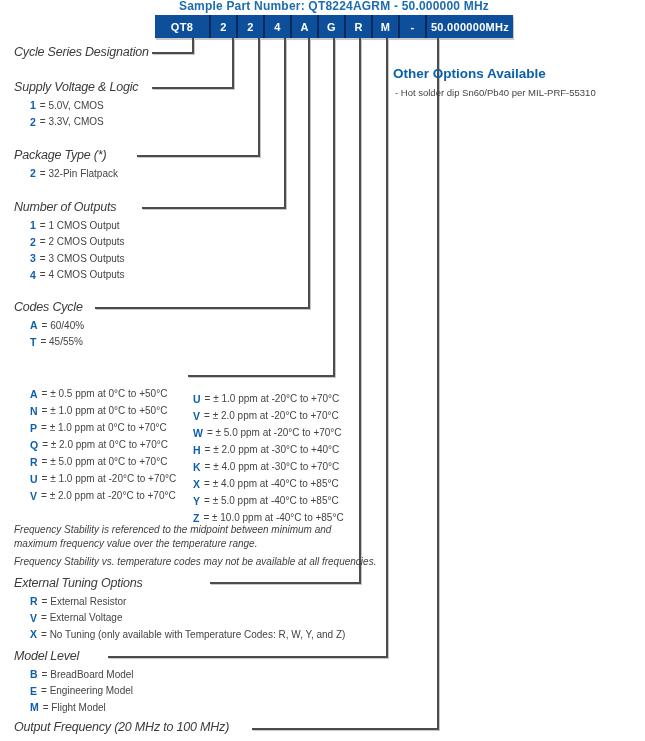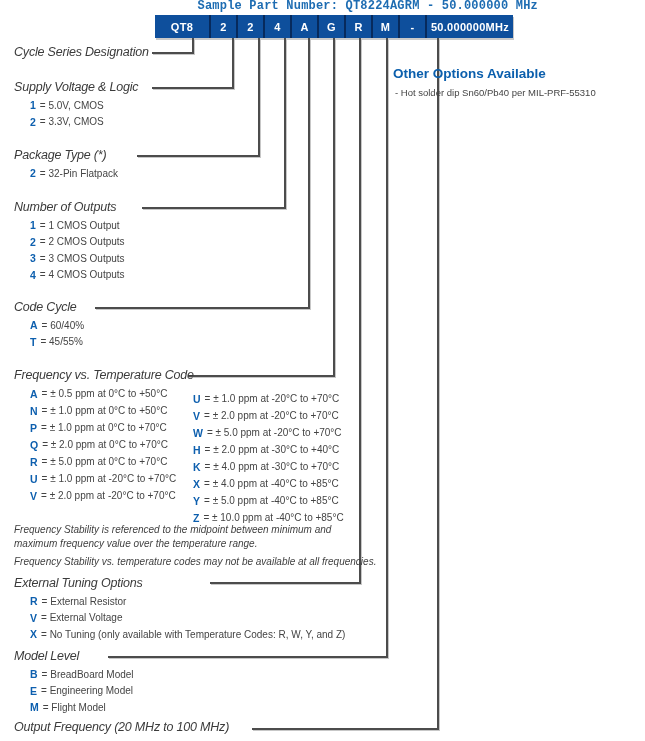--- a/index.html
+++ b/index.html
@@ -7,24 +7,23 @@
     position:relative;
     width:645px;height:741px;
     background:#ffffff;
     font-family:"Liberation Sans", sans-serif;
     color:#3c3c3c;
     overflow:hidden;
   }
   
   .sample-title{
     position:absolute;left:130px;top:-1px;width:408px;
-    text-align:right;
+    text-align:center;
     font-size:12px;font-weight:bold;color:#1d6cb2;
     letter-spacing:0.2px;
-    font-family:Liberation Mono, monospace;
   }
   
   .pn-table{
     position:absolute;left:155px;top:15px;width:358px;height:23px;
     display:flex;background:#072a5c;padding:0;gap:2px;
     box-sizing:border-box;
     box-shadow:1px 2px 0 #c9c9c9;
   }
   .cell{
     background:#0e4f9c;color:#ffffff;
@@ -148,33 +147,32 @@
     <div class="opt">
         <span class="code">3</span>
         <span class="desc">= 3 CMOS Outputs</span>
       </div>
     <div class="opt">
         <span class="code">4</span>
         <span class="desc">= 4 CMOS Outputs</span>
       </div>
   </div>
 
-  <div class="sec-title" style="top:300px;">Code Cycle</div>
+  <div class="sec-title" style="top:300px;">Codes Cycle</div>
   <div class="opts" style="top:317px;">
     <div class="opt">
         <span class="code">A</span>
         <span class="desc">= 60/40%</span>
       </div>
     <div class="opt">
         <span class="code">T</span>
         <span class="desc">= 45/55%</span>
       </div>
   </div>
 
-  <div class="sec-title" style="top:368px;">Frequency vs. Temperature Code</div>
   <div class="opts opt17" style="top:385px;">
     <div class="opt">
         <span class="code">A</span>
         <span class="desc">= ± 0.5 ppm at 0°C to +50°C</span>
       </div>
     <div class="opt">
         <span class="code">N</span>
         <span class="desc">= ± 1.0 ppm at 0°C to +50°C</span>
       </div>
     <div class="opt">

